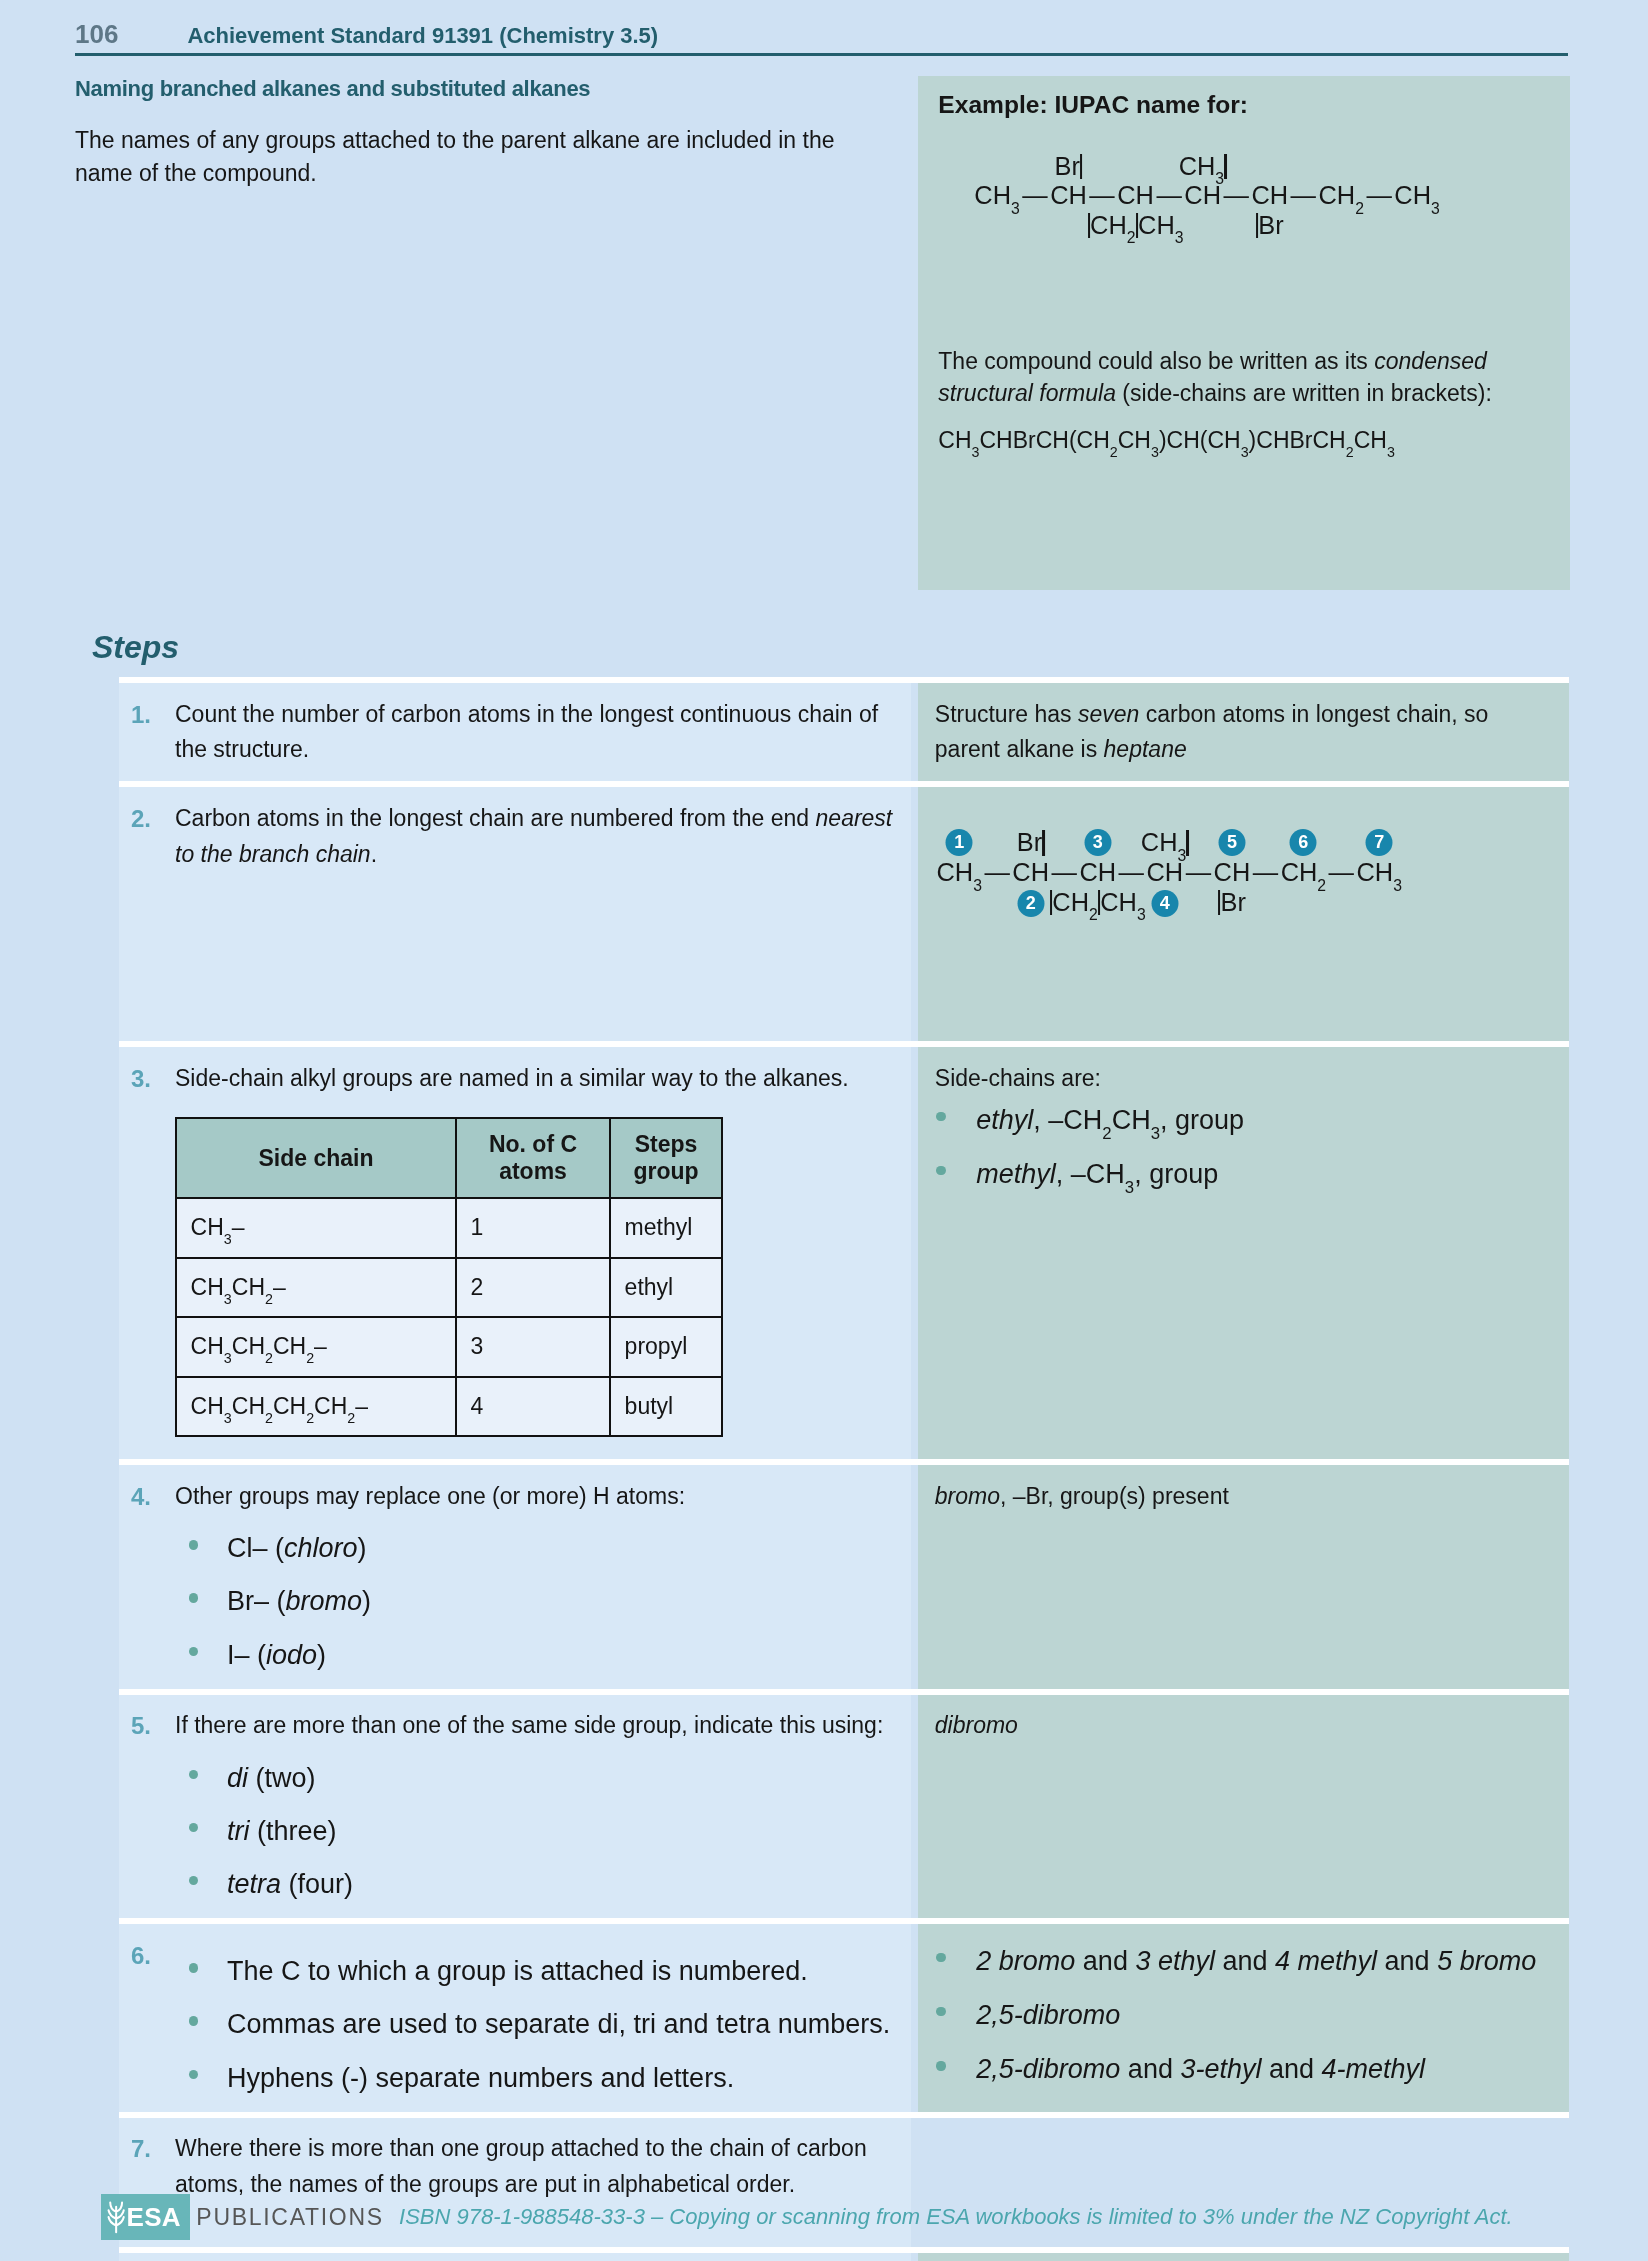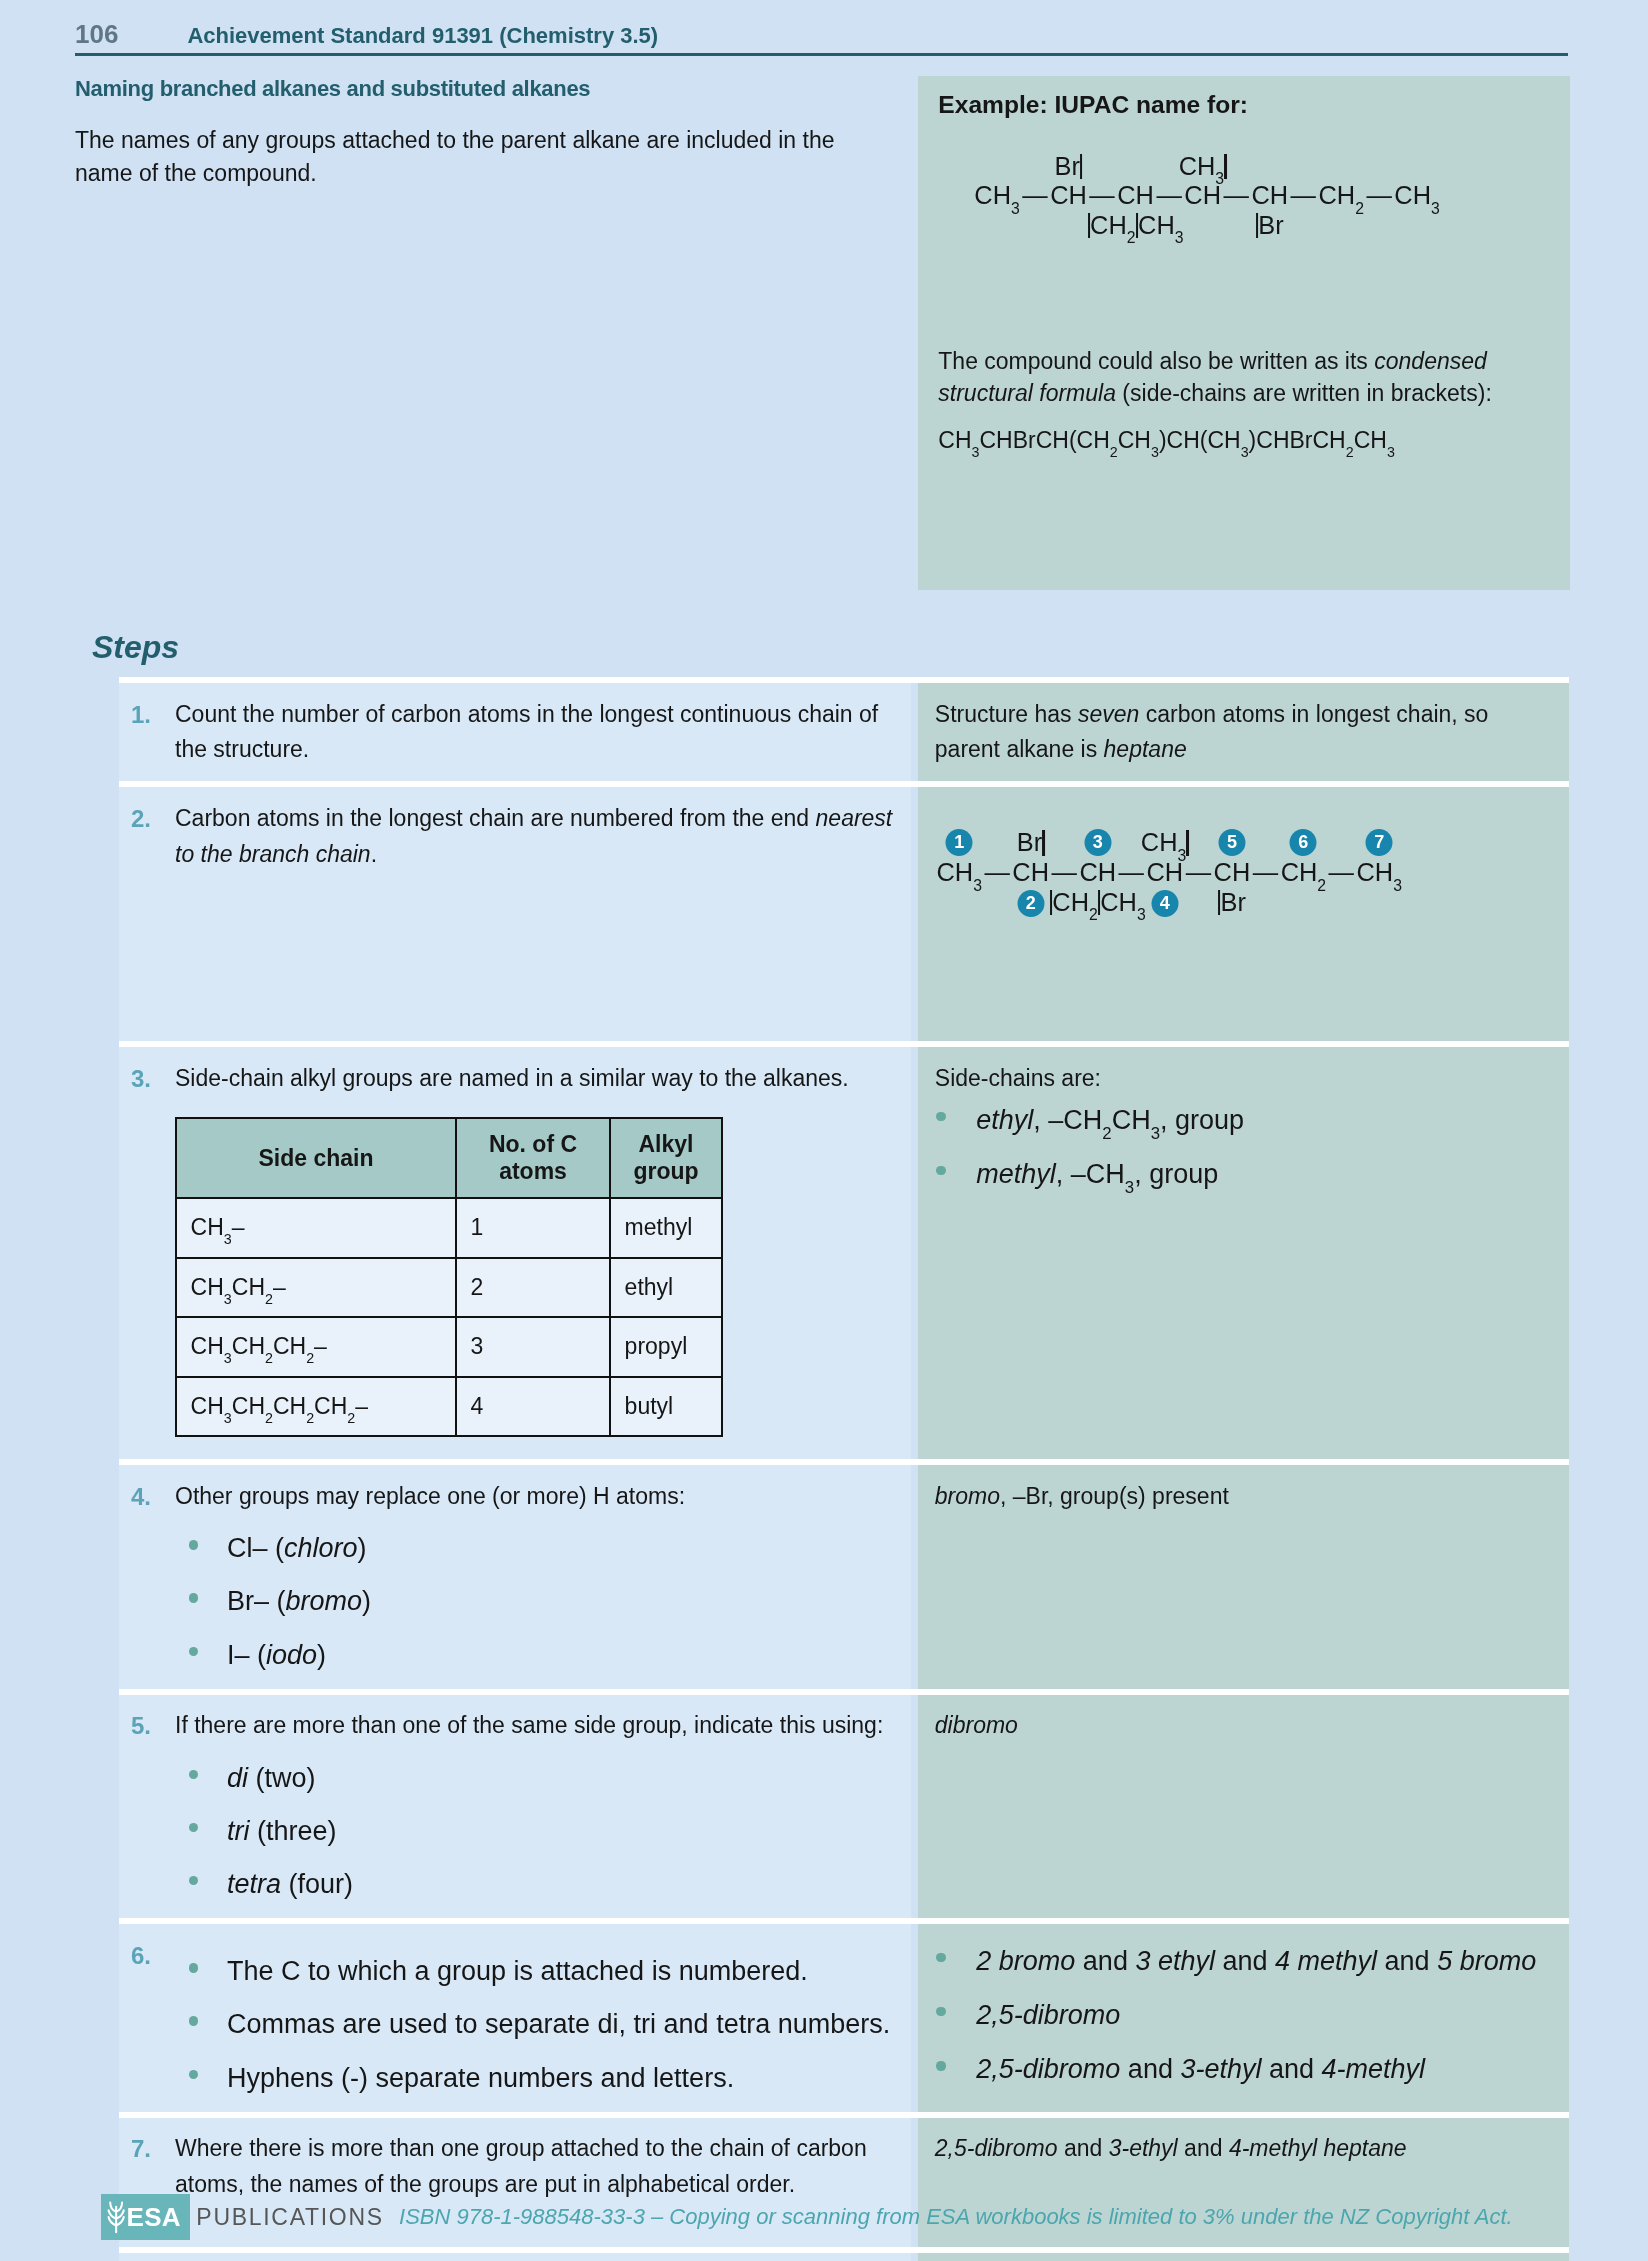--- a/index.html
+++ b/index.html
@@ -213,21 +213,21 @@
       <div class="step-row" style="min-height: 398px;">
         <div class="cell left">
           <div class="step-num">3.</div>
           <div class="step-content">
             <div class="step-text">Side-chain alkyl groups are named in a similar way to the alkanes.</div>
             <table class="side-table">
               <thead>
                 <tr>
                   <th>Side chain</th>
                   <th>No. of C atoms</th>
-                  <th>Alkyl group</th>
+                  <th>Steps group</th>
                 </tr>
               </thead>
               <tbody>
                 <tr>
                   <td>CH<sub>3</sub>–</td>
                   <td>1</td>
                   <td>methyl</td>
                 </tr>
                 <tr>
                   <td>CH<sub>3</sub>CH<sub>2</sub>–</td>
@@ -352,23 +352,20 @@
           </div>
         </div>
       </div>
       <div class="row-sep"></div>
       <div class="step-row" style="min-height: 129px;">
         <div class="cell left">
           <div class="step-num">7.</div>
           <div class="step-content">
             <div class="step-text">Where there is more than one group attached to the chain of carbon atoms, the names of the groups are put in alphabetical order.</div>
           </div>
-        </div>
-        <div class="cell right">
-          <div class="step-text"><i>2,5-dibromo</i> and <i>3-ethyl</i> and <i>4-methyl heptane</i></div>
         </div>
       </div>
       <div class="row-sep"></div>
       <div class="step-row" style="min-height: 54px;">
         <div class="cell left">
           <div class="step-num">8.</div>
           <div class="step-content">
             <div class="step-text">The name is written as a continuous word (with no gaps).</div>
           </div>
         </div>

